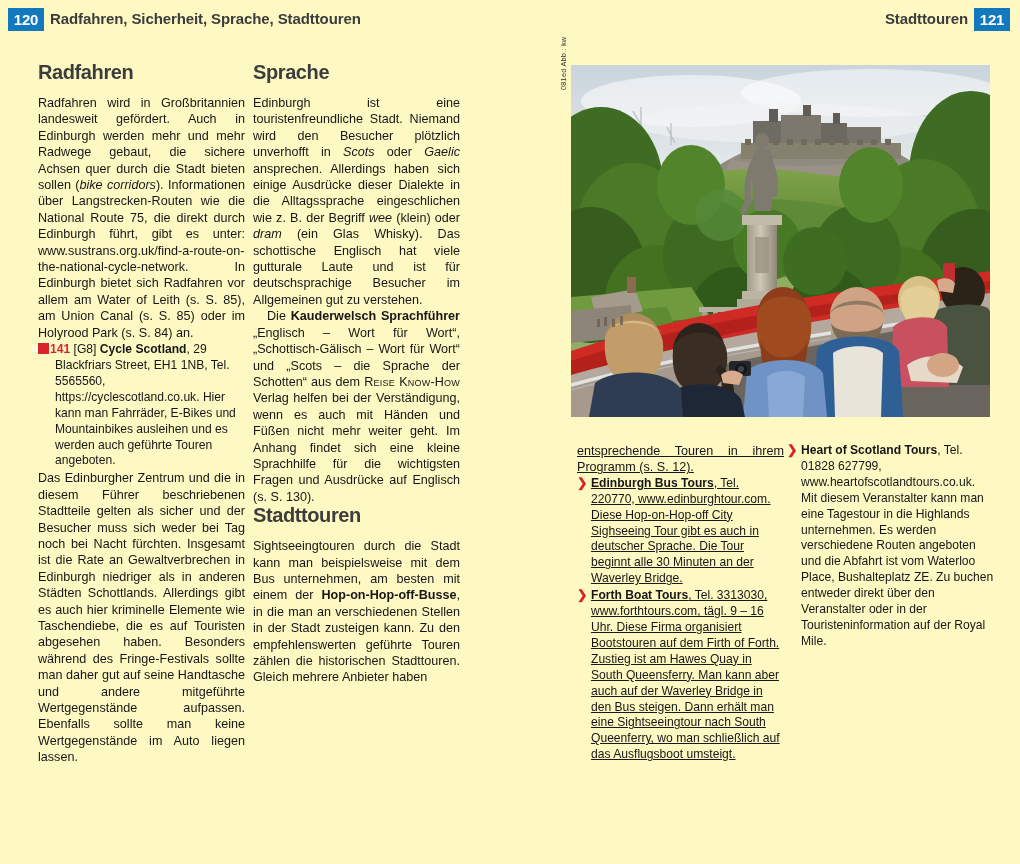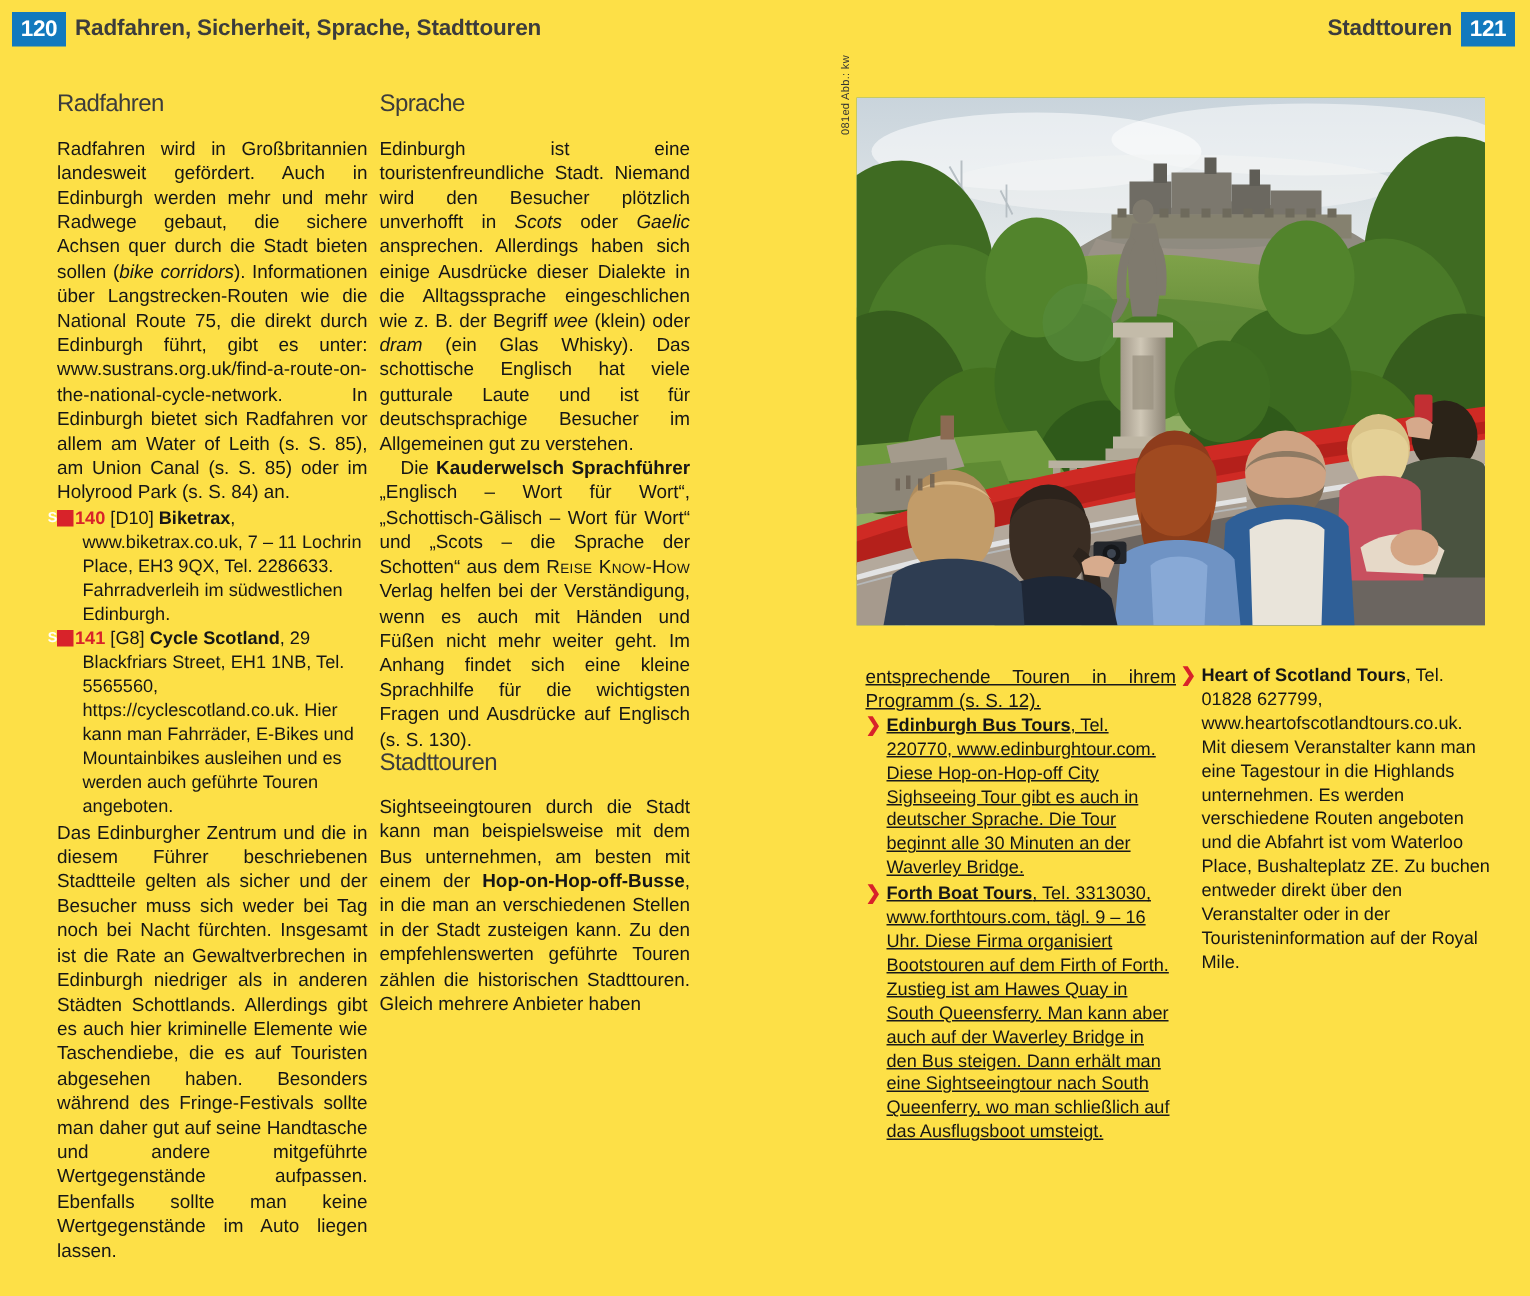--- a/index.html
+++ b/index.html
@@ -4,21 +4,21 @@
 <title>Reiseführer Seite 120–121</title>
 <style>
   html,body{margin:0;padding:0;background:#ffffff;}
   body{
     width:1020px;height:864px;
     font-family:"Liberation Sans", sans-serif;
     color:#1a1a1a;
     position:relative;
     overflow:hidden;
   }
-  .page{position:absolute;inset:0;background:#fde047;}
+  .page{position:absolute;inset:0;background:#fef9c3;}
 
   
   .header{position:absolute;left:0;top:0;width:1020px;height:40px;}
   .pagenum{
     position:absolute;top:8px;
     width:36px;height:23px;
     background:#1279be;color:#fff;
     font-weight:bold;font-size:15px;
     display:flex;align-items:center;justify-content:center;
     letter-spacing:-.2px;
@@ -34,21 +34,21 @@
   .headtext.right{right:52px;text-align:right;}
 
   
   .col{position:absolute;top:62px;width:207px;}
   .col.c1{left:38px;}
   .col.c2{left:253px;}
   .col.c3{left:577px;top:443px;text-decoration:underline;}
   .col.c4{left:787px;top:443px;}
 
   h2.sec{
-    font-size:16px;font-weight:normal;color:#3c3c3c;
+    font-size:20px;font-weight:bold;color:#3c3c3c;
     margin:0 0 12px 0;line-height:1.05;letter-spacing:-.4px;
   }
   h2.sec.gap{}
 
   p.body{
     font-size:12.6px;line-height:16.4px;margin:0;
     text-align:justify;text-justify:inter-word;
     hyphens:none;color:#161616;
   }
   p.body + p.body{text-indent:14px;}
@@ -132,27 +132,20 @@
     <div class="pagenum right">121</div>
   </div>
 
   <div class="col c1">
     <h2 class="sec">Radfahren</h2>
     <p class="body noindent">
       <span>Radfahren wird in Großbritannien landesweit gefördert. Auch in Edinburgh werden mehr und mehr Radwege gebaut, die sichere Achsen quer durch die Stadt bieten sollen (</span><span class="i">bike corridors</span><span>). Informationen über Langstrecken-Routen wie die National Route 75, die direkt durch Edinburgh führt, gibt es unter: www.sustrans.org.uk/find-a-route-on-the-national-cycle-network. In Edinburgh bietet sich Radfahren vor allem am Water of Leith (s. S. 85), am Union Canal (s. S. 85) oder im Holyrood Park (s. S. 84) an.</span>
     </p>
 
     <div class="slist">
-      <div class="sitem">
-        <span class="txtwrap">
-          <span class="sbadge">S</span><span class="snum">140</span>
-          <span class="sgrid">[D10]</span>
-          <span class="sname">Biketrax</span><span>, www.biketrax.co.uk, 7 – 11 Lochrin Place, EH3 9QX, Tel. 2286633. Fahrradverleih im südwestlichen Edinburgh.</span>
-        </span>
-      </div>
       <div class="sitem">
         <span class="txtwrap">
           <span class="sbadge">S</span><span class="snum">141</span>
           <span class="sgrid">[G8]</span>
           <span class="sname">Cycle Scotland</span><span>, 29 Blackfriars Street, EH1 1NB, Tel. 5565560, https://cyclescotland.co.uk. Hier kann man Fahrräder, E-Bikes und Mountainbikes ausleihen und es werden auch geführte Touren angeboten.</span>
         </span>
       </div>
     </div>
 
     <p class="body noindent">Das Edinburgher Zentrum und die in diesem Führer beschriebenen Stadtteile gelten als sicher und der Besucher muss sich weder bei Tag noch bei Nacht fürchten. Insgesamt ist die Rate an Gewaltverbrechen in Edinburgh niedriger als in anderen Städten Schottlands. Allerdings gibt es auch hier kriminelle Elemente wie Taschendiebe, die es auf Touristen abgesehen haben. Besonders während des Fringe-Festivals sollte man daher gut auf seine Handtasche und andere mitgeführte Wertgegenstände aufpassen. Ebenfalls sollte man keine Wertgegenstände im Auto liegen lassen.</p>

